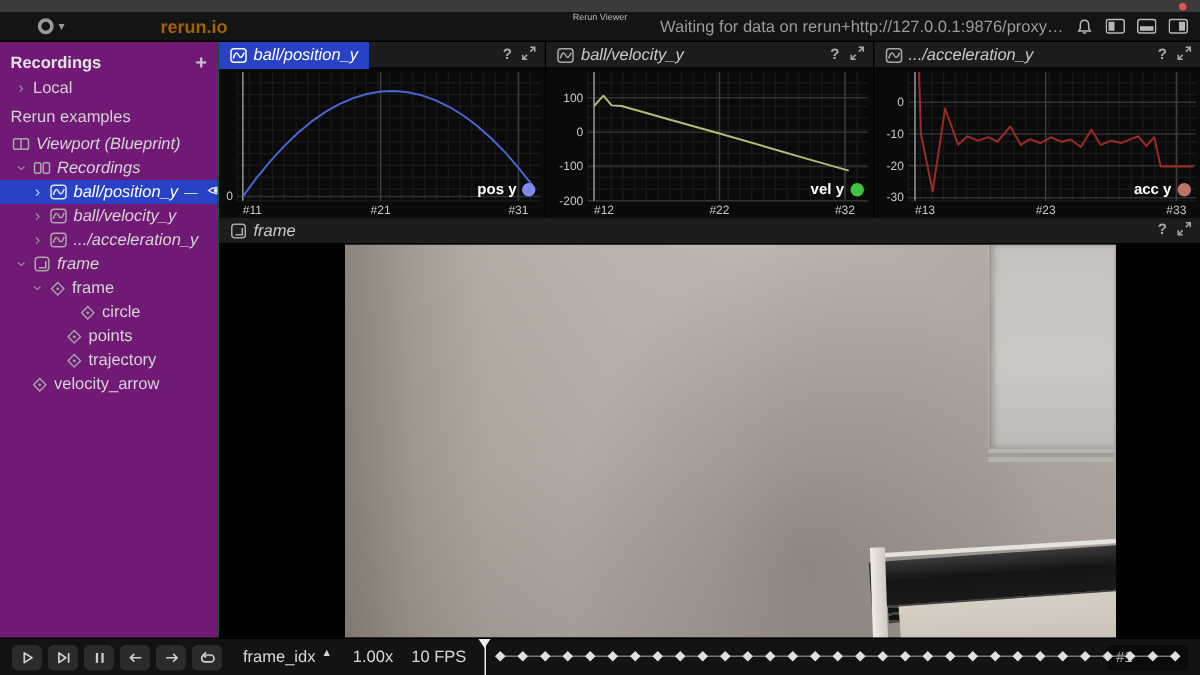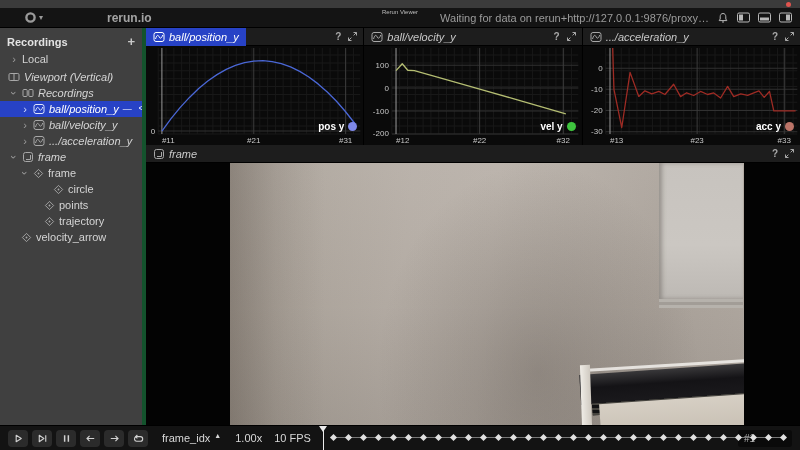--- a/index.html
+++ b/index.html
@@ -7,27 +7,27 @@
   .app{width:800px;height:450px;position:relative;background:#0d0d0d;font-family:"Liberation Sans",sans-serif;overflow:hidden;color:#ddd;-webkit-font-smoothing:antialiased;}
   
   .titlebar{height:8px;background:#3b3b3b;position:relative;text-align:center;}
   .titlebar-text{font-size:6px;line-height:8px;color:#bdbdbd;}
   .close-dot{position:absolute;right:9px;top:2px;width:5px;height:5px;border-radius:50%;background:#e0544e;}
   
   .menubar{height:20px;background:#141414;display:flex;align-items:center;padding:0 8px;border-bottom:1px solid #000;}
   .menu-left{display:flex;align-items:center;gap:4px;}
   .logo-wrap{display:flex;align-items:center;gap:2px;margin-left:16px;}
   .caret{font-size:8px;color:#9a9a9a;}
-  .appname{font-size:12px;font-weight:bold;color:#a3a3a3;margin-left:60px;}
+  .appname{font-size:12px;font-weight:bold;color:#a16207;margin-left:60px;}
   .menu-right{margin-left:auto;display:flex;align-items:center;gap:8px;}
   .status{font-size:11px;color:#9b9b9b;}
   .mr-icon{display:flex;align-items:center;color:#b8b8b8;}
   
   .main{display:flex;height:397px;}
-  .sidebar{width:146px;background:#404040;border-right:4px solid #14532d;padding-top:4px;flex:none;overflow:hidden;}
+  .sidebar{width:146px;background:#701a75;border-right:1px solid #14532d;padding-top:4px;flex:none;overflow:hidden;}
   .side-header{height:19px;display:flex;align-items:center;padding:0 7px;font-size:11px;font-weight:bold;color:#e3e3e3;}
   .side-header .right{margin-left:auto;display:flex;align-items:center;gap:6px;color:#b5b5b5;}
   .plus-glyph{font-size:13px;color:#c8c8c8;line-height:1;}
   .more-glyph{font-size:11px;color:#b5b5b5;}
   .side-row{height:15px;display:flex;align-items:center;gap:4px;font-size:11px;color:#d2d2d2;}
   .blueprint-header{border-top:1px solid #000;margin-top:5px;padding-top:2px;height:22px;}
   .tree{margin-top:3px;}
   .tree-row{height:16px;display:flex;align-items:center;gap:4px;font-size:11px;color:#d4d4d4;white-space:nowrap;}
   .tree-row.italic .tlabel{font-style:italic;}
   .tree-row.selected{background:#2742c6;color:#fff;}
@@ -139,30 +139,33 @@
       <div class="side-header">
         <span>Recordings</span>
         <span class="right">
             <span class="plus-glyph">+</span>
           </span>
       </div>
       <div class="side-row" style="padding-left:10px">
         <span class="chev">›</span>
         <span>Local</span>
       </div>
+      <div class="side-row" style="padding-left:7px;margin-top:4px">
+        <span>Rerun examples</span>
+      </div>
 
       <div class="tree">
         <div class="tree-row italic" style="padding-left:8px">
           <span class="ticon">
               <svg width="12" height="12" viewBox="0 0 12 12" fill="none" stroke="currentColor">
                 <rect x="1" y="2.5" width="10" height="7" rx="1.2"></rect>
                 <line x1="6" y1="2.5" x2="6" y2="9.5"></line>
               </svg>
             </span>
-          <span class="tlabel">Viewport (Vertical)</span>
+          <span class="tlabel">Viewport (Blueprint)</span>
         </div>
         <div class="tree-row italic" style="padding-left:10px">
           <span class="chev down">›</span>
           <span class="ticon">
               <svg width="12" height="12" viewBox="0 0 12 12" fill="none" stroke="currentColor">
                 <rect x="1" y="2.5" width="4.2" height="7" rx="1"></rect>
                 <rect x="6.8" y="2.5" width="4.2" height="7" rx="1"></rect>
               </svg>
             </span>
           <span class="tlabel">Recordings</span>

